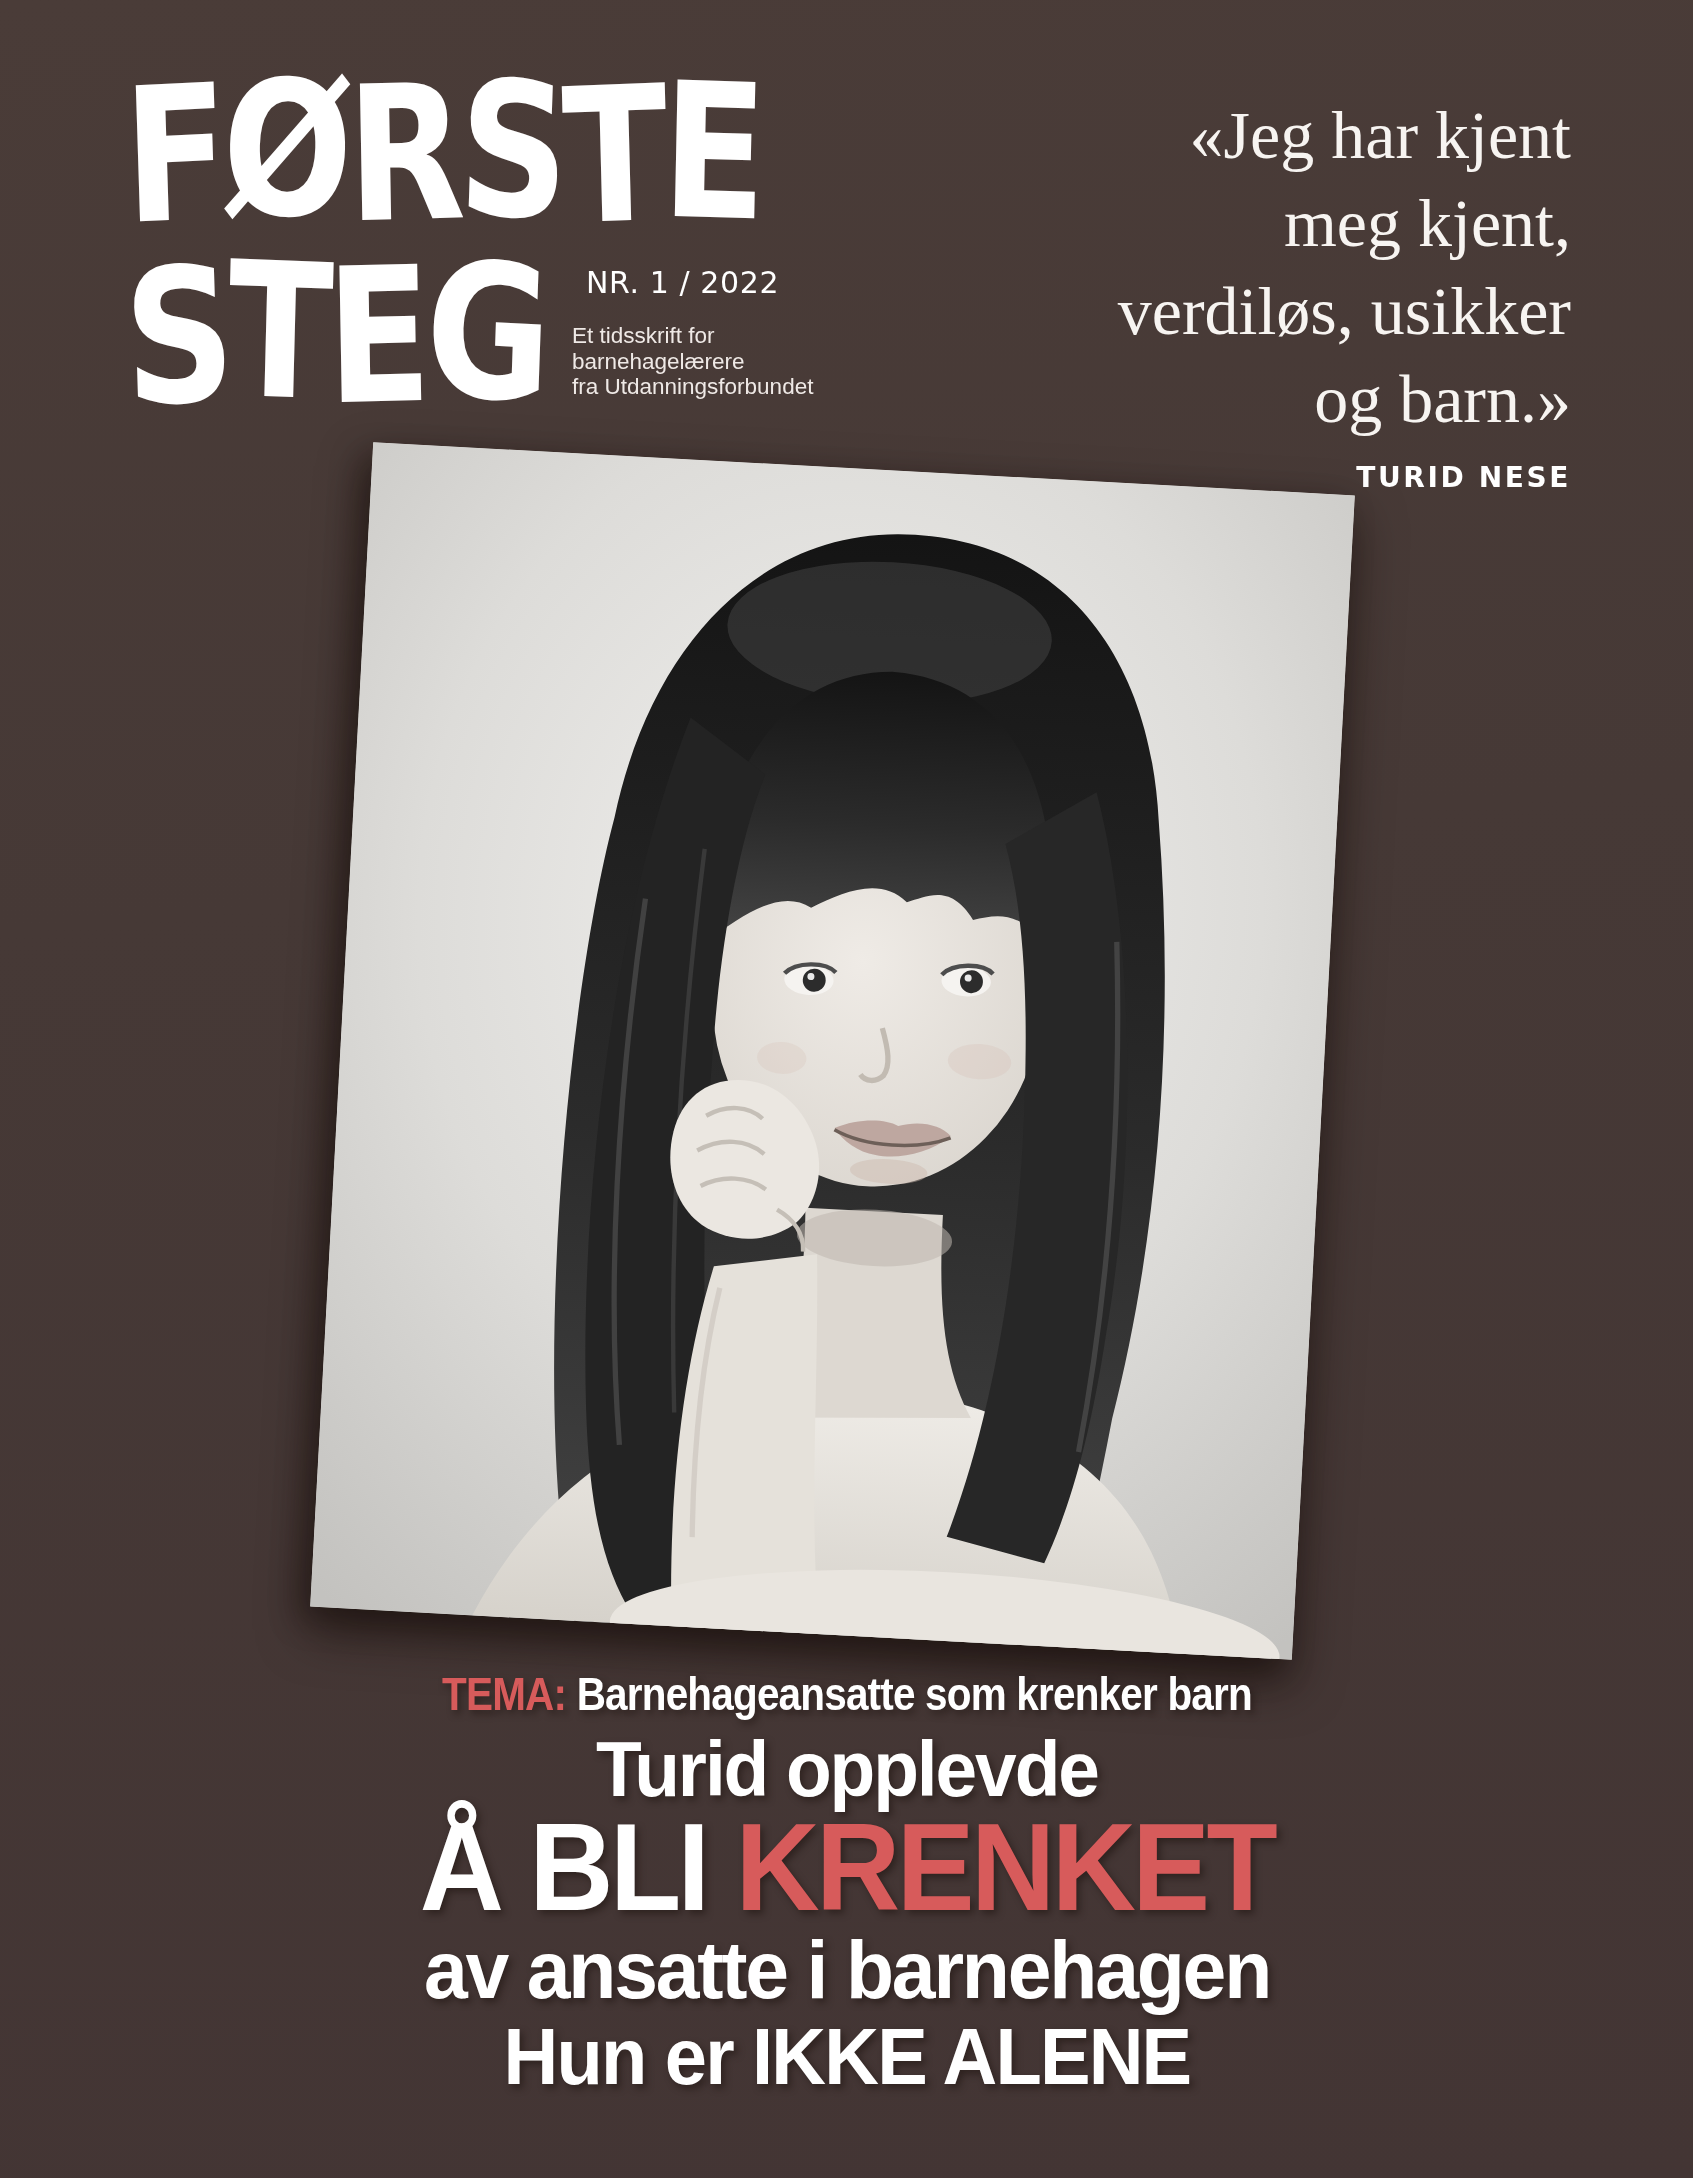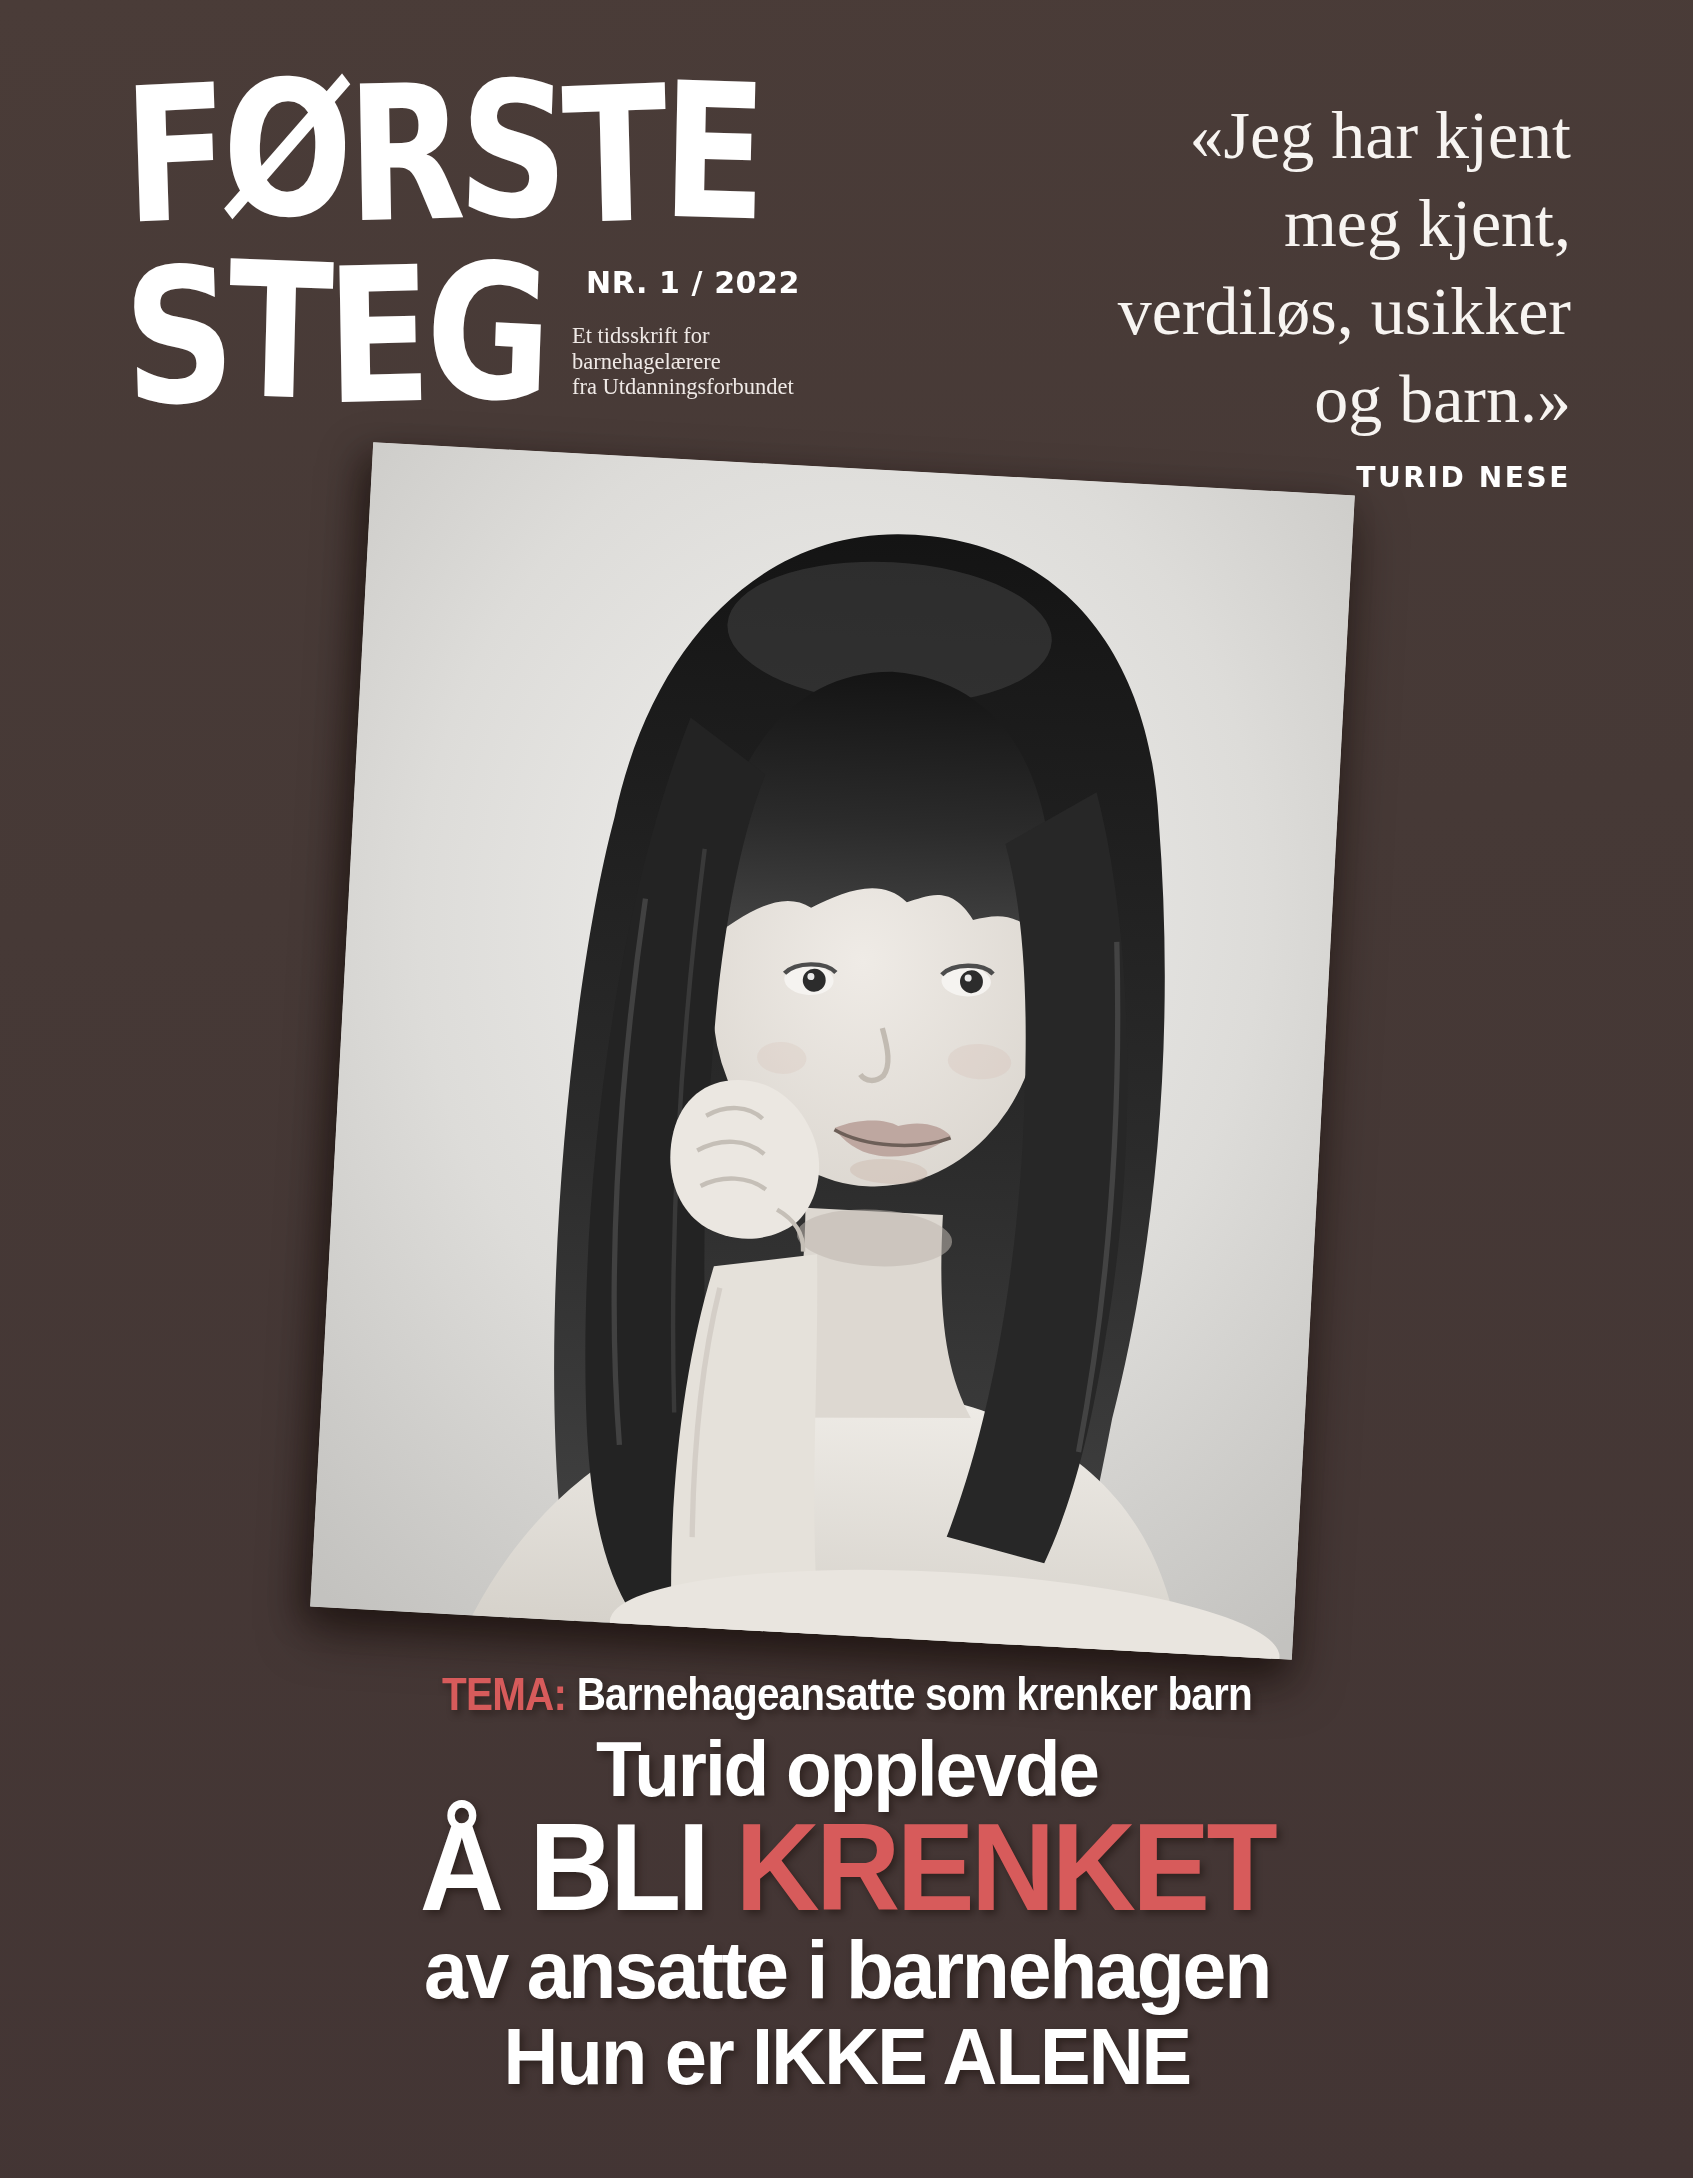--- a/index.html
+++ b/index.html
@@ -13,26 +13,26 @@
     position:absolute;left:124px;color:#ffffff;
     font-family:"DejaVu Sans",sans-serif;font-weight:700;
     font-size:187px;line-height:1;letter-spacing:-0.04em;white-space:nowrap;
     transform:scaleX(0.82);transform-origin:left top;
   }
   .logo-line .j{display:inline-block;}
   #logo1{top:60px;}
   #logo2{top:242px;}
   .issue{
     position:absolute;left:586px;top:265px;color:#ffffff;
-    font-family:"DejaVu Sans",sans-serif;font-weight:700;
+    font-family:"DejaVu Sans",sans-serif;font-weight:400;
     font-size:30px;letter-spacing:0.02em;white-space:nowrap;
   }
   .tagline{
     position:absolute;left:572px;top:323px;color:#efe9e6;
-    font-family:Liberation Serif, serif;font-weight:400;
+    font-family:Liberation Sans, sans-serif;font-weight:400;
     font-size:22.5px;line-height:25.6px;white-space:nowrap;
   }
   
   .quote{
     position:absolute;left:1006px;top:91px;width:565px;text-align:right;
     color:#f7f4f1;font-family:"Liberation Serif","DejaVu Serif",serif;
     font-weight:400;font-size:68px;line-height:88px;white-space:nowrap;
   }
   .quote-attr{
     margin-top:21px;color:#ffffff;

